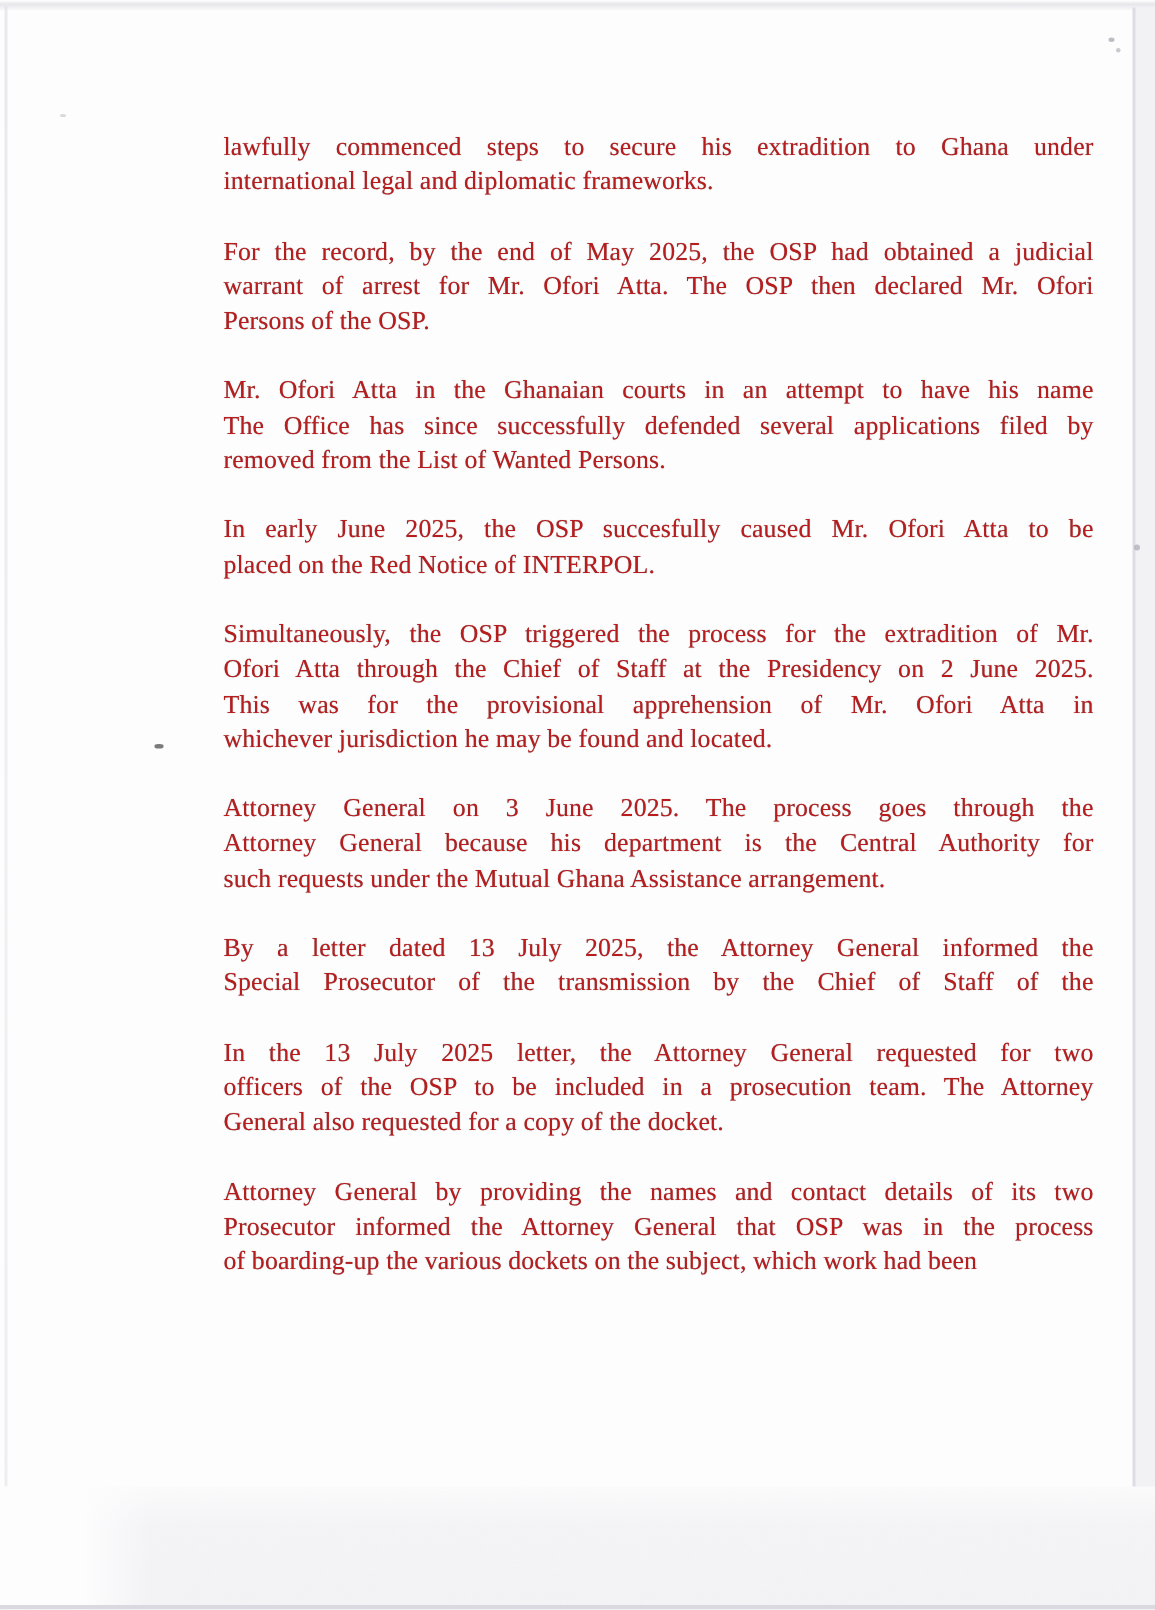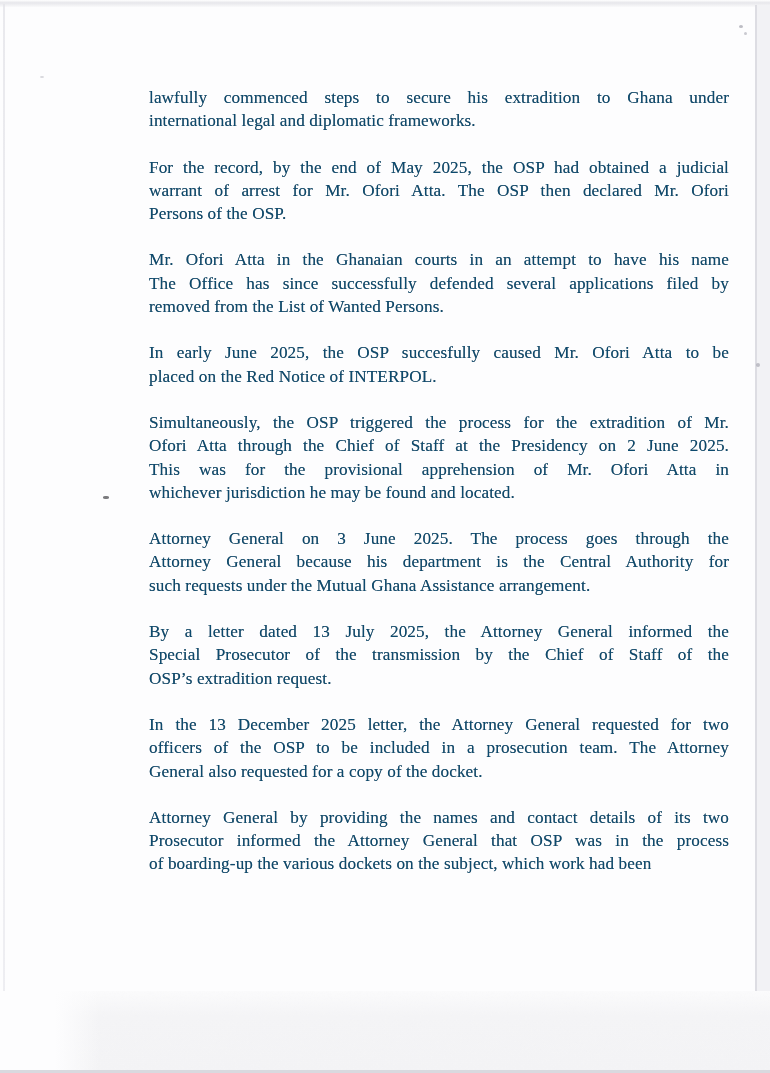--- a/index.html
+++ b/index.html
@@ -49,21 +49,21 @@
   .speck { position: absolute; border-radius: 50%; }
   .speck-a { left: 739px; top: 25px;  width: 4px; height: 3px; background: #a7a7b0; opacity: .75; }
   .speck-b { left: 744px; top: 32px;  width: 3px; height: 3px; background: #b3b3bc; opacity: .7; }
   .speck-c { left: 756px; top: 363px; width: 4px; height: 4px; background: #a9a9b3; opacity: .7; }
   .speck-d { left: 103px; top: 496px; width: 6px; height: 3px; background: #5a5a5e; opacity: .8; border-radius: 40%; }
   .speck-e { left: 40px;  top: 76px;  width: 4px; height: 2px; background: #cdcdd4; opacity: .8; }
   
   .textblock {
     position: absolute;
     left: 149px; top: 86px; width: 580px;
-    color: #0c4a6e;
+    color: #b91c1c;
     font-size: 17.2px;
     line-height: 23.3px;
     letter-spacing: 0.1px;
     text-shadow: 0 0 0.6px rgba(45,45,50,0.55);
   }
   .paragraph { margin-bottom: 23px; }
   .paragraph:last-child { margin-bottom: 0; }
   .text-line {
     text-align: justify;
     text-align-last: justify;
@@ -129,24 +129,23 @@
         <div class="text-line last">whichever jurisdiction he may be found and located.</div>
       </div>
       <div class="paragraph">
         <div class="text-line">Attorney General on 3 June 2025. The process goes through the</div>
         <div class="text-line">Attorney General because his department is the Central Authority for</div>
         <div class="text-line last">such requests under the Mutual Ghana Assistance arrangement.</div>
       </div>
       <div class="paragraph">
         <div class="text-line">By a letter dated 13 July 2025, the Attorney General informed the</div>
         <div class="text-line">Special Prosecutor of the transmission by the Chief of Staff of the</div>
-        <div class="text-line last">OSP’s extradition request.</div>
       </div>
       <div class="paragraph">
-        <div class="text-line">In the 13 December 2025 letter, the Attorney General requested for two</div>
+        <div class="text-line">In the 13 July 2025 letter, the Attorney General requested for two</div>
         <div class="text-line">officers of the OSP to be included in a prosecution team. The Attorney</div>
         <div class="text-line last">General also requested for a copy of the docket.</div>
       </div>
       <div class="paragraph">
         <div class="text-line">Attorney General by providing the names and contact details of its two</div>
         <div class="text-line">Prosecutor informed the Attorney General that OSP was in the process</div>
         <div class="text-line last">of boarding-up the various dockets on the subject, which work had been</div>
       </div>
     </div>
 

